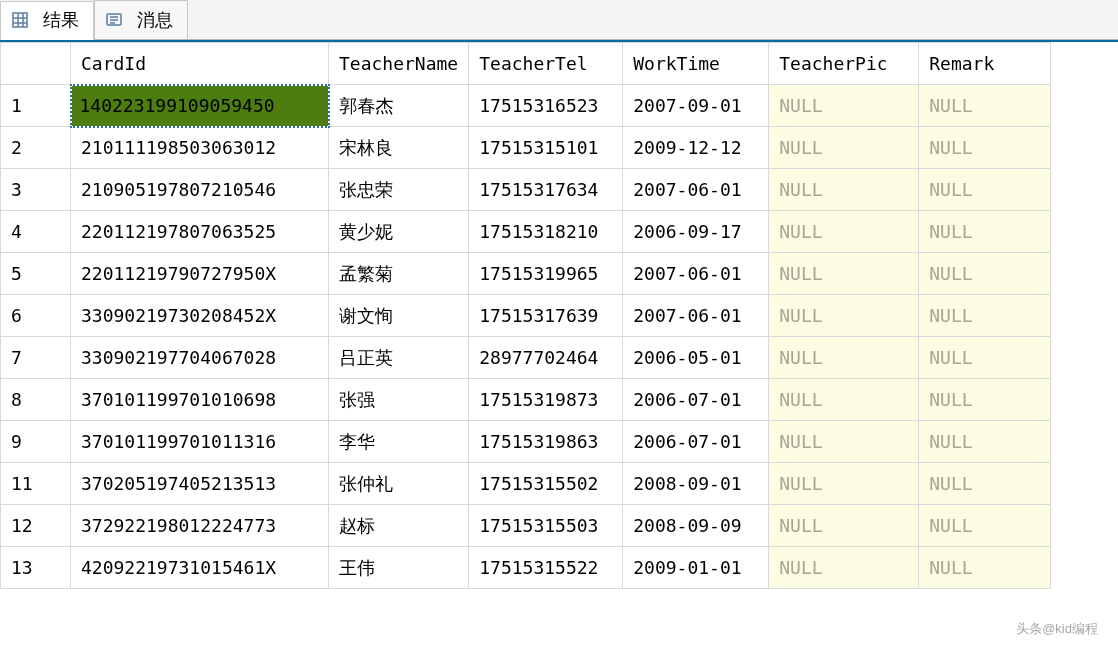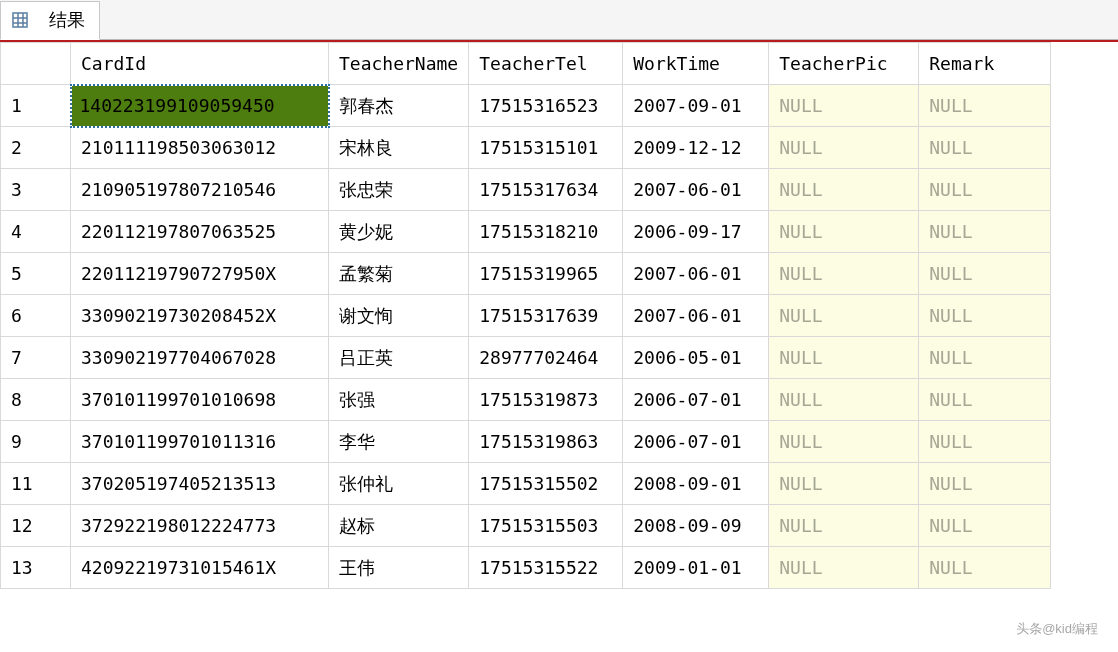--- a/index.html
+++ b/index.html
@@ -17,21 +17,21 @@
   .tab-bar {
     display: flex;
     align-items: center;
     height: 40px;
     background: #f5f5f5;
     border-bottom: 1px solid #b8b8b8;
   }
   .tab {
     display: flex;
     align-items: center;
-    gap: 20px;
+    gap: 14px;
     height: 100%;
     padding: 0 14px 0 10px;
     border-left: 1px solid #c8c8c8;
     border-right: 1px solid #c8c8c8;
     border-top: 1px solid #c8c8c8;
     background: #f7f7f7;
     cursor: default;
     position: relative;
   }
   .tab.active {
@@ -39,21 +39,21 @@
     border-bottom: 1px solid #ffffff;
     margin-bottom: -1px;
   }
   .tab .icon { width: 18px; height: 18px; display:flex; align-items:center; justify-content:center; }
   .tab .icon svg { stroke: #5b7da0; fill: none; stroke-width: 1.5; }
 
   
   .grid-wrap {
     height: calc(652px - 40px - 4px);
     overflow: hidden;
-    border-top: 2px solid #b91c1c;
+    border-top: 2px solid #0369a1;
   }
   table {
     border-collapse: collapse;
     table-layout: fixed;
   }
   col.rownum-col { width: 70px; }
   col.c-cardid   { width: 258px; }
   col.c-tname    { width: 136px; }
   col.c-ttel     { width: 154px; }
   col.c-wtime    { width: 146px; }
@@ -114,20 +114,31 @@
     <span class="icon">
       <svg viewBox="0 0 18 18">
           <rect x="2" y="2" width="14" height="14"></rect>
           <line x1="2" y1="7" x2="16" y2="7"></line>
           <line x1="2" y1="12" x2="16" y2="12"></line>
           <line x1="7" y1="2" x2="7" y2="16"></line>
           <line x1="12" y1="2" x2="12" y2="16"></line>
         </svg>
     </span>
     <span>结果</span>
+  </div>
+  <div class="tab">
+    <span class="icon">
+      <svg viewBox="0 0 18 18">
+          <rect x="2" y="3" width="14" height="11" rx="1"></rect>
+          <line x1="5" y1="6" x2="13" y2="6"></line>
+          <line x1="5" y1="9" x2="13" y2="9"></line>
+          <line x1="5" y1="12" x2="10" y2="12"></line>
+        </svg>
+    </span>
+    <span>消息</span>
   </div>
 </div>
 
 <div class="grid-wrap">
   <table>
     <colgroup>
       <col class="rownum-col">
         <col class="c-cardid">
         <col class="c-tname">
         <col class="c-ttel">

